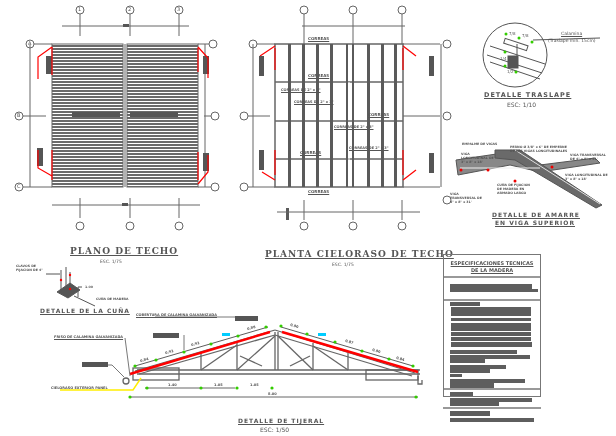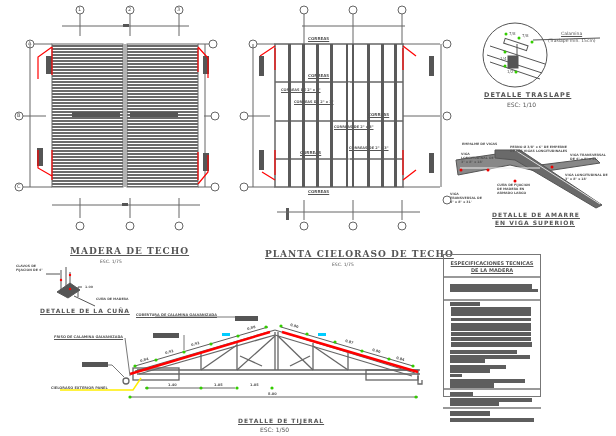--- a/index.html
+++ b/index.html
@@ -338,21 +338,21 @@
 <span class="t lbl" style="left:462px;top:142px;font-size:3.2px;">EMPALME DE VIGAS</span>
 <span class="t lbl" style="left:510px;top:145px;font-size:3.2px;width:60px;white-space:normal;line-height:4px;">PERNO Ø 3/8" x 6" DE EMPERNE DE LAS VIGAS LONGITUDINALES</span>
 <span class="t lbl" style="left:461px;top:152px;font-size:3.2px;width:36px;white-space:normal;line-height:4px;">VIGA LONGITUDINAL DE 3" x 8" x 18'</span>
 <span class="t lbl" style="left:570px;top:153px;font-size:3.2px;width:40px;white-space:normal;line-height:4px;">VIGA TRANSVERSAL DE 4" x 8" x 31'</span>
 <span class="t lbl" style="left:565px;top:173px;font-size:3.2px;width:44px;white-space:normal;line-height:4px;">VIGA LONGITUDINAL DE 3" x 8" x 18'</span>
 <span class="t lbl" style="left:497px;top:183px;font-size:3.2px;width:38px;white-space:normal;line-height:4px;">CUÑA DE FIJACION DE MADERA EN ARMADO LARGO</span>
 <span class="t lbl" style="left:450px;top:192px;font-size:3.2px;width:34px;white-space:normal;line-height:4px;">VIGA TRANSVERSAL DE 4" x 8" x 31'</span>
 <span class="t detail-title" style="left:492px;top:211px;font-size:6px;">DETALLE DE AMARRE</span>
 <span class="t detail-title" style="left:495px;top:219px;font-size:6px;">EN VIGA SUPERIOR</span>
 
-<span class="t title-serif" style="left:70px;top:246px;font-size:9px;">MADERA DE TECHO</span>
+<span class="t title-serif" style="left:70px;top:246px;font-size:9px;">PLANO DE TECHO</span>
 <span class="t sub" style="left:100px;top:259px;font-size:4.5px;">ESC. 1/75</span>
 
 <span class="t title-serif" style="left:265px;top:249px;font-size:9px;">PLANTA CIELORASO DE TECHO</span>
 <span class="t sub" style="left:332px;top:262px;font-size:4.5px;">ESC. 1/75</span>
 
 <span class="t lbl" style="left:16px;top:264px;font-size:3.2px;width:30px;white-space:normal;line-height:4px;">CLAVOS DE FIJACION DE 4"</span>
 <span class="t lbl" style="left:96px;top:297px;font-size:3.2px;">CUÑA DE MADERA</span>
 <span class="t lbl" style="left:85px;top:285px;font-size:3.2px;">1.00</span>
 <span class="t detail-title" style="left:40px;top:307px;font-size:6px;">DETALLE DE LA CUÑA</span>
 

